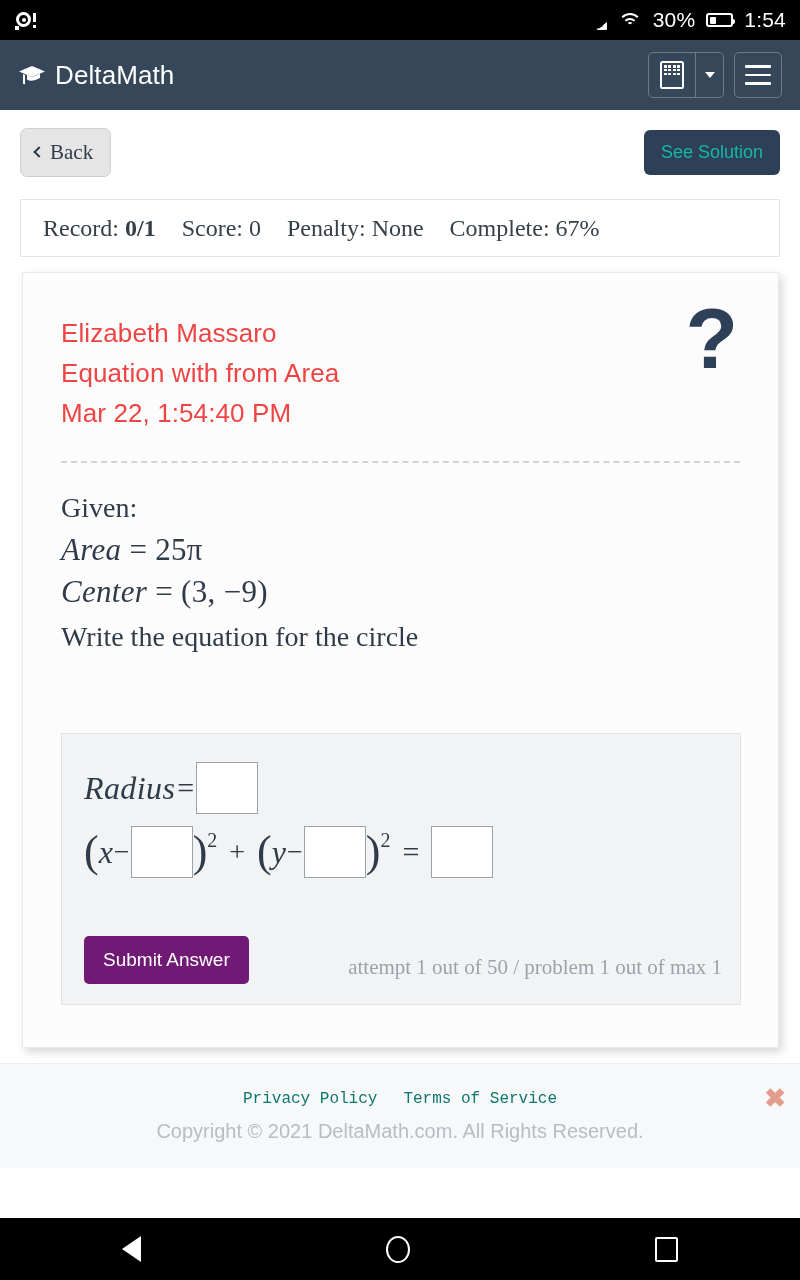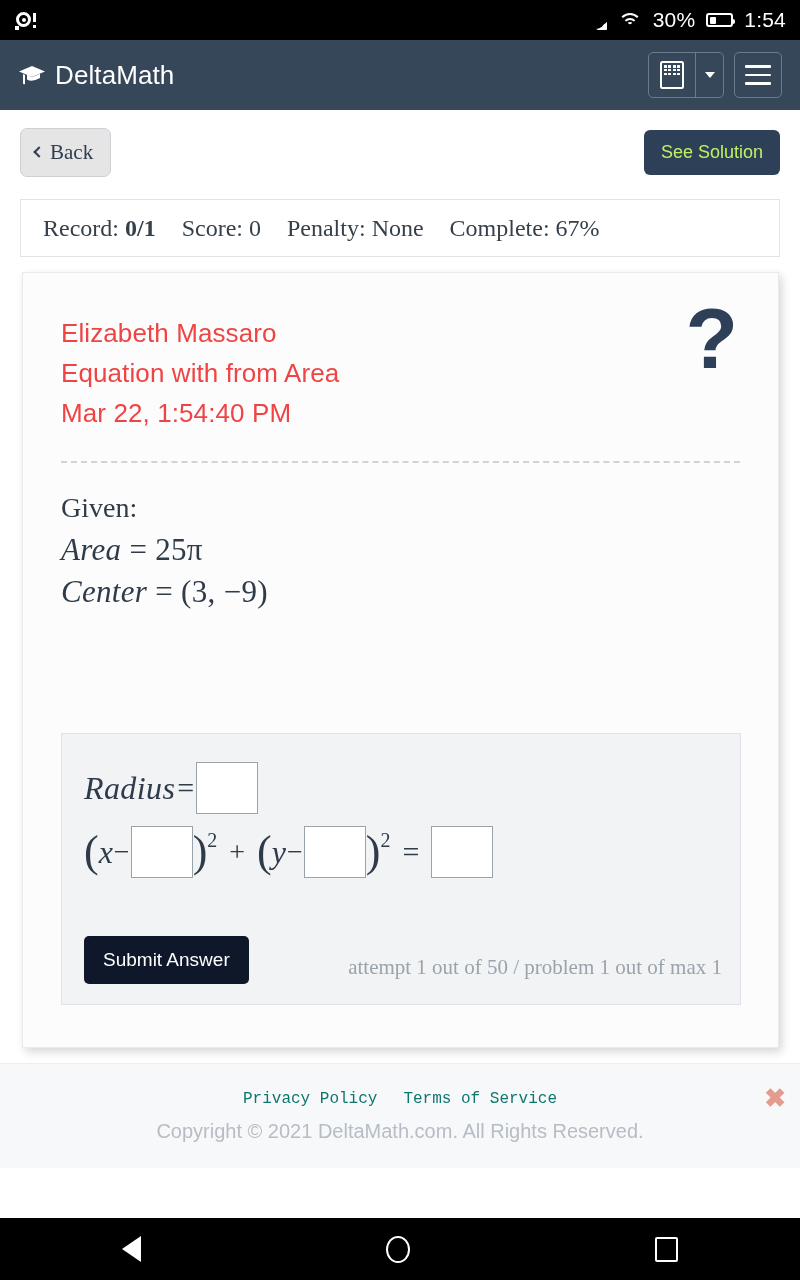--- a/index.html
+++ b/index.html
@@ -112,21 +112,21 @@
     display:flex; align-items:center; gap:7px;
     border:1px solid #ccd1d6; border-radius:7px; background:#e5e5e5;
     padding:11px 17px 11px 14px;
     font-family:"Liberation Serif", serif; font-size:21px; color:#2f3d4c;
   }
   .chev-l {
     width:8px;height:8px;border-left:2.4px solid #2f3d4c;border-bottom:2.4px solid #2f3d4c;
     transform:rotate(45deg); margin-bottom:1px;
   }
   .sol-btn {
-    background:#2e4057; color:#bef264; border:none; border-radius:6px;
+    background:#2e4057; color:#14b8a6; border:none; border-radius:6px;
     padding:12px 17px; font-size:18px; font-family:"Liberation Sans", sans-serif;
   }
 
   
   .recordbar {
     position:absolute; top:199px; left:20px; width:760px; height:58px;
     background:#fff; border:1px solid #e2e5e8;
     display:flex; align-items:center; padding-left:22px;
     font-family:"Liberation Serif", serif; font-size:24px; color:#36404a;
   }
@@ -187,21 +187,21 @@
     background:#fff; border:1.5px solid #9aa2aa; display:inline-block;
   }
   .ansbox.big { width:62px; height:52px; }
   .ansbox.sm  { width:62px; height:52px; }
 
   .submit-row {
     position:absolute; left:22px; right:18px; bottom:20px;
     display:flex; align-items:flex-end; justify-content:space-between;
   }
   .submit-btn {
-    background:#0f172a; color:#fff; border:none; border-radius:5px;
+    background:#701a75; color:#fff; border:none; border-radius:5px;
     padding:13px 19px; font-size:19px; font-family:"Liberation Sans", sans-serif;
   }
   .attempt-txt {
     font-family:"Liberation Serif", serif; font-size:21px; color:#9aa3ac;
     padding-bottom:4px;
   }
 
   
   .footer {
     position:absolute; top:1063px; left:0; width:800px; height:105px;
@@ -347,20 +347,21 @@
         <div class="mathline">
           <span>Area</span>
           <span class="nrm">=</span>
           <span class="nrm">25π</span>
         </div>
         <div class="mathline">
           <span>Center</span>
           <span class="nrm">=</span>
           <span class="nrm">(3, −9)</span>
         </div>
+        <div class="prompt">Write the equation for the circle</div>
       </div>
     </div>
 
     <div class="answer-panel">
       <div class="eq-row r1">
         <span class="lbl-radius">Radius</span>
         <span class="eq">=</span>
         <span class="ansbox big"></span>
       </div>
       <div class="eq-row r2">

